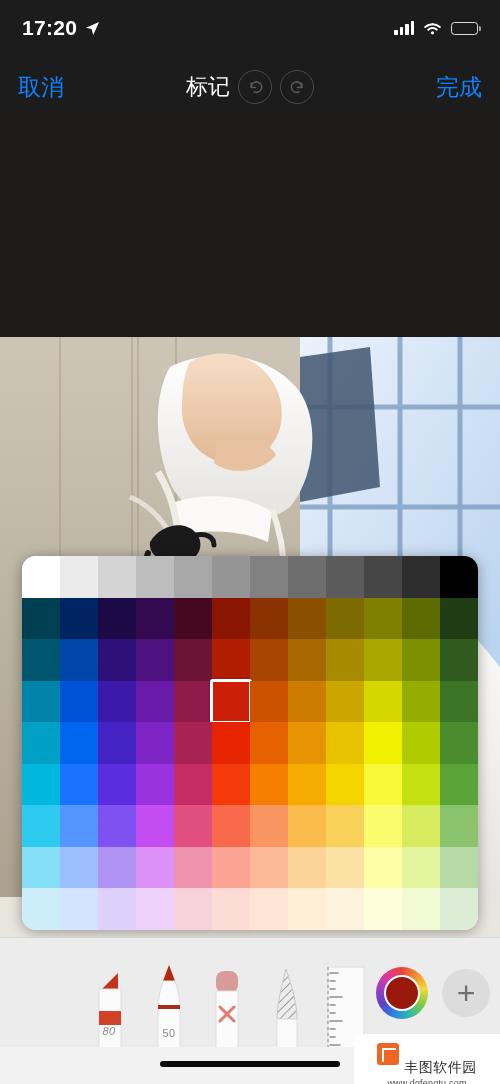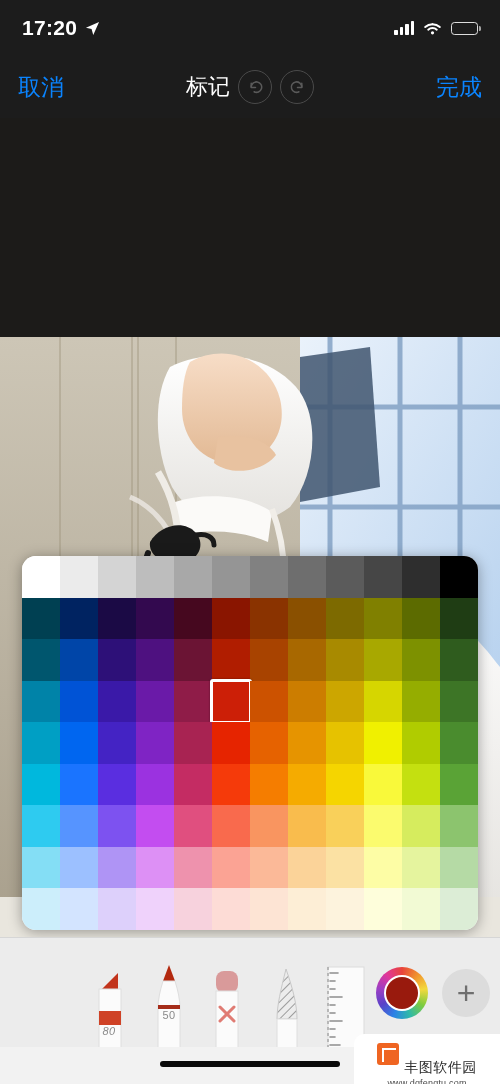--- a/index.html
+++ b/index.html
@@ -349,21 +349,21 @@
         </svg>
         <span class="tool-num" style="bottom:26px;font-style:italic;">80</span>
       </div>
 
       <div class="tool" style="left:148px; bottom:-10px;">
         <svg width="42" height="96" viewBox="0 0 42 96">
           <path d="M21 4 L27 20 L15 20 Z" fill="#b3290f"></path>
           <path d="M15 20 C12 30 10 38 10 48 L10 96 L32 96 L32 48 C32 38 30 30 27 20 Z" fill="#fbfbfb" stroke="#dedede" stroke-width="1"></path>
           <rect x="10" y="44" width="22" height="4" fill="#a52d1a"></rect>
         </svg>
-        <span class="tool-num" style="bottom:36px;">50</span>
+        <span class="tool-num" style="bottom:18px;">50</span>
       </div>
 
       <div class="tool" style="left:205px; bottom:-14px;">
         <svg width="42" height="96" viewBox="0 0 42 96">
           <rect x="11" y="6" width="22" height="22" rx="8" fill="#d99a9a"></rect>
           <rect x="11" y="26" width="22" height="70" fill="#fbfbfb" stroke="#dedede" stroke-width="1"></rect>
           <path d="M15 42 L29 56 M29 42 L15 56" stroke="#e07b73" stroke-width="3" stroke-linecap="round"></path>
         </svg>
       </div>
 

